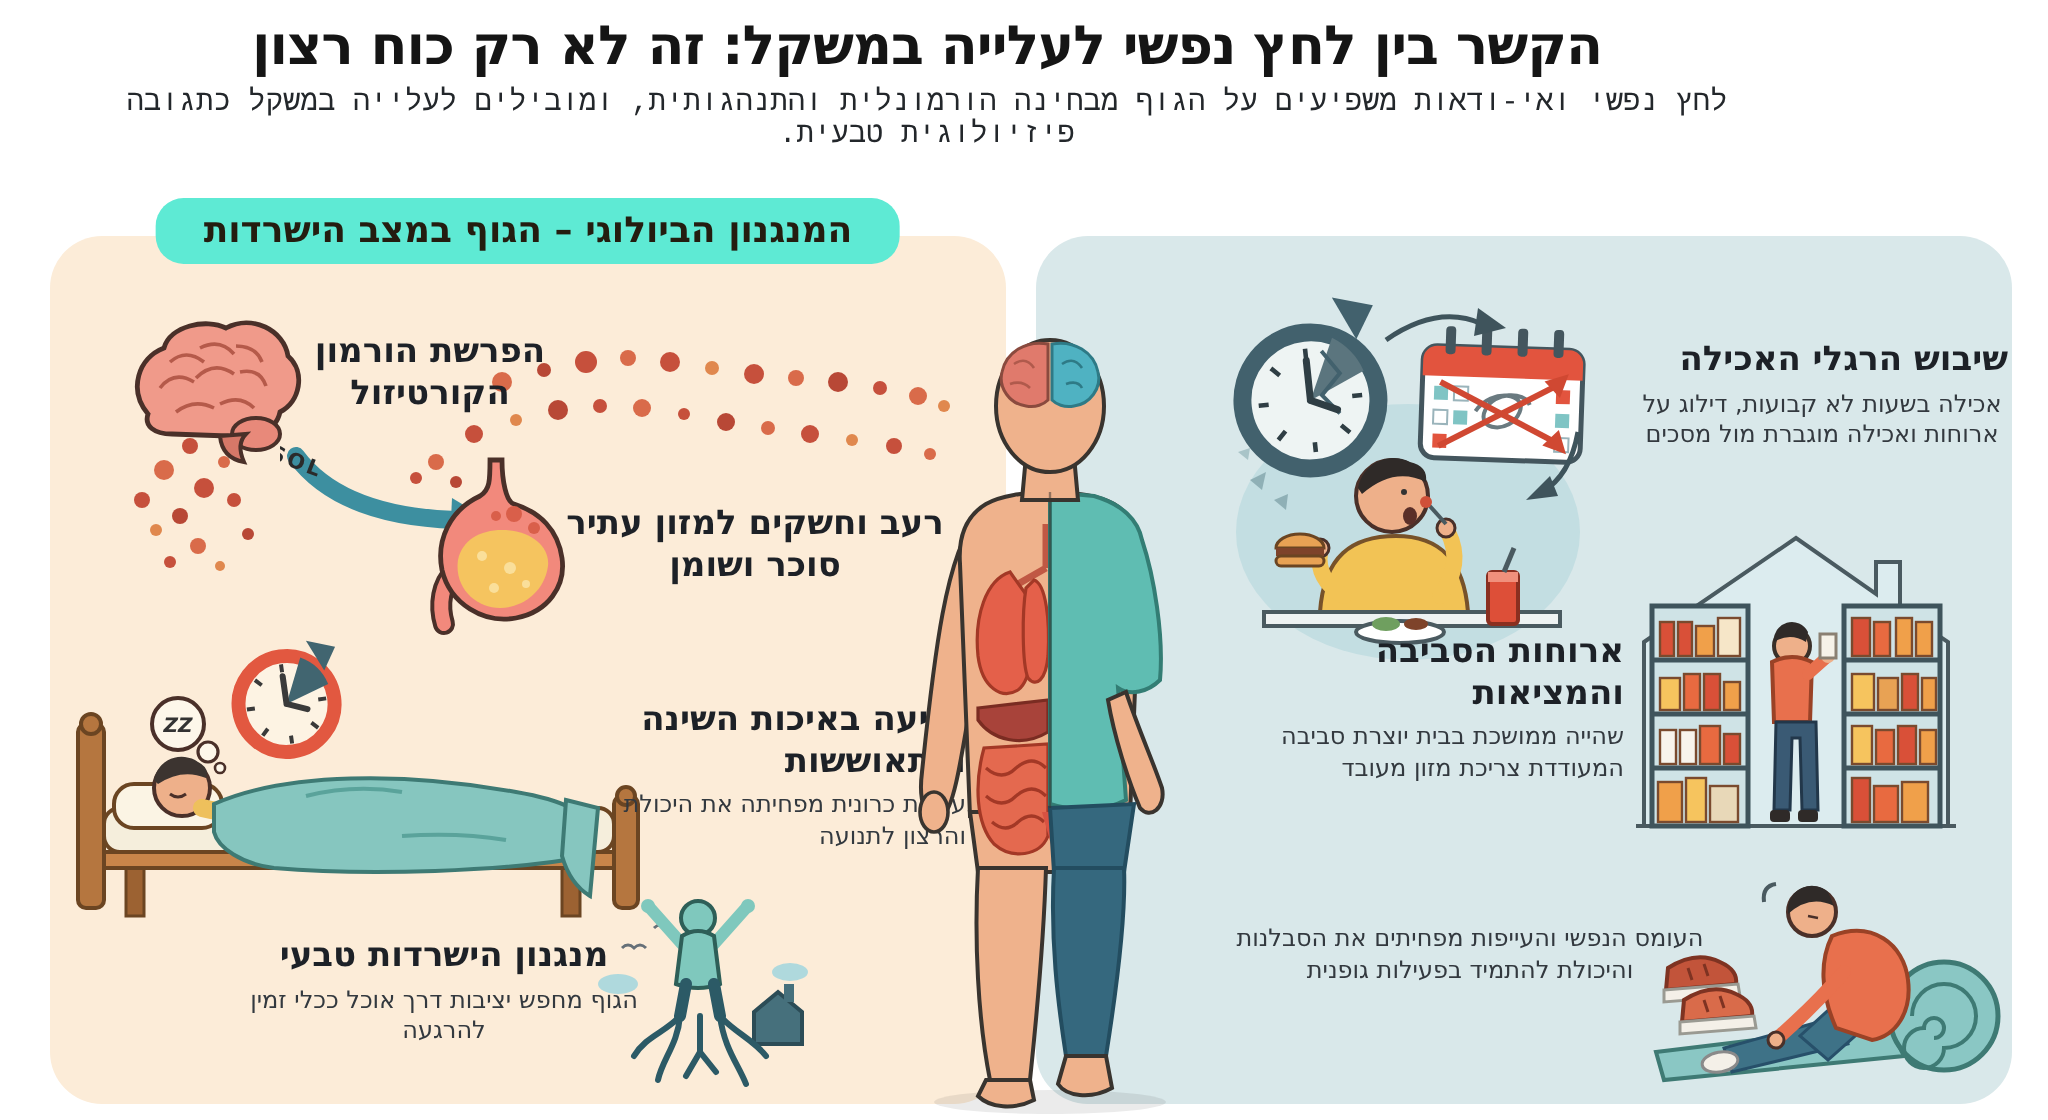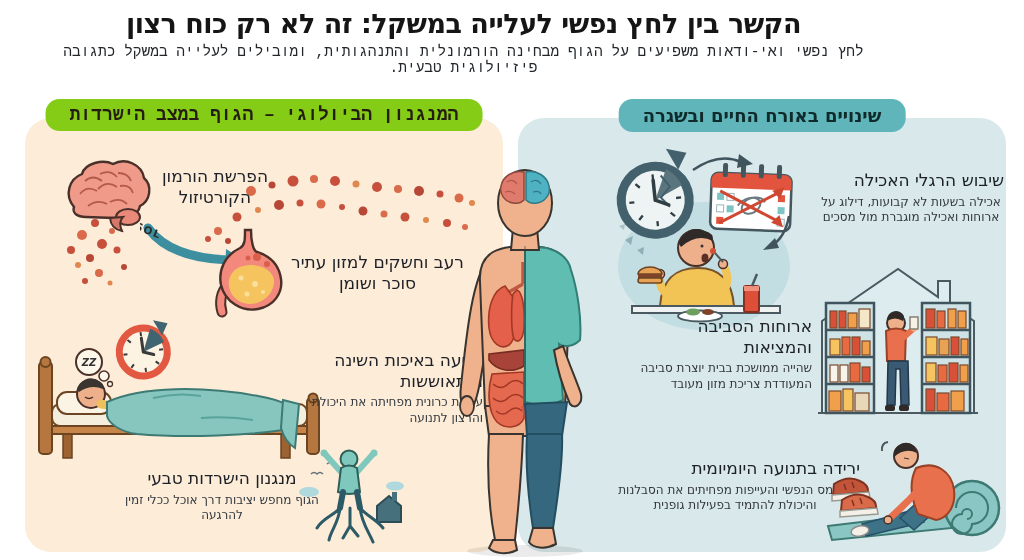--- a/index.html
+++ b/index.html
@@ -6,25 +6,25 @@
   body { width:1024px; height:560px; background:#fff; font-family:"DejaVu Sans", sans-serif; }
   .page { position:relative; width:1024px; height:560px; background:#ffffff; overflow:hidden; direction:rtl; }
   .hdr { position:absolute; top:8px; left:0; width:907px; text-align:center;padding-left:20px; }
   .title { font-size:27px; font-weight:700; color:#151515; letter-spacing:-0.5px; }
   .subtitle { margin-top:5px; font-size:14.5px; color:#23272b;font-family:Liberation Mono, monospace; }
   .panel { position:absolute; top:118px; height:434px; border-radius:26px; }
   .panel-left { left:25px; width:478px; background:#fcecd8; }
   .panel-right { left:518px; width:488px; background:#d9e8ea; }
   .badge { position:absolute; top:-19px; left:50%; transform:translateX(-50%); white-space:nowrap;
            font-size:18px; font-weight:700; color:#241d10; padding:6px 24px; border-radius:14px; }
-  .badge-orange { background:#84cc16;font-family:Liberation Mono, monospace; }
+  .badge-orange { background:#5eead4; }
   .badge-teal  { background:#5fb5b9; color:#0f2a2b; }
   .abs { position:absolute; }
   .ill svg { display:block; width:100%; height:100%; }
-  .item-title { font-weight:400; font-size:17px; color:#1d2127; line-height:1.22; }
+  .item-title { font-weight:700; font-size:17px; color:#1d2127; line-height:1.22; }
   .item-text  { font-size:12px; color:#33393f; line-height:1.3; margin-top:4px; }
   .t-center { text-align:center; }
   .t-right  { text-align:right; }
   .sub-center .item-text { text-align:center; }
   .body-figure { position:absolute; left:443px; top:158px; width:164px; height:400px; z-index:5; }
 </style>
 </head>
 <body>
 
 <div class="page">
@@ -184,21 +184,20 @@
           <circle cx="77" cy="7" r="3.5" fill="#7fc8bd"></circle>
         <circle cx="52" cy="13" r="8.5" fill="#7fc8bd" stroke="#2e5f58" stroke-width="2"></circle>
         <path d="M44,22 q8,-5 16,0 l3,24 q-11,4 -22,0 Z" fill="#7fc8bd" stroke="#2e5f58" stroke-width="2"></path>
         <path d="M46,46 L43,62 M60,46 L63,62" stroke="#2c5a66" stroke-width="6" stroke-linecap="round"></path>
         <path d="M43,62 C36,70 26,72 20,82 M43,62 C42,76 34,84 32,94 M63,62 C70,70 80,74 86,82 M63,62 C65,78 72,86 76,96 M53,62 L53,80 M53,80 L46,92 M53,80 L61,90" stroke="#2c5a66" stroke-width="3" fill="none" stroke-linecap="round"></path>
       </svg>
     </div>
   </section>
 
   <section class="panel panel-right">
-    <div class="badge badge-teal">שינויים באורח החיים ובשגרה</div>
 
     <div class="abs ill" style="left:98px; top:80px; width:176px; height:136px;">
       <svg viewBox="0 0 176 136">
         <ellipse cx="88" cy="68" rx="86" ry="64" fill="#c3dee2"></ellipse>
         <path d="M44,108 C46,80 60,70 82,70 C104,70 116,82 118,108 Z" fill="#f2c355" stroke="#77522a" stroke-width="2"></path>
         <path d="M56,100 Q42,92 44,78" stroke="#f2c355" stroke-width="8" stroke-linecap="round" fill="none"></path>
         <circle cx="44" cy="76" r="4.5" fill="#eeb08a" stroke="#4a3029" stroke-width="1.5"></circle>
         <path d="M22,76 a12,7 0 0 1 24,0 Z" fill="#e8a254" stroke="#6b4522" stroke-width="1.5"></path>
         <rect x="22" y="76" width="24" height="4" fill="#7e432a"></rect>
         <rect x="22" y="80" width="24" height="5" rx="2.5" fill="#e8a254" stroke="#6b4522" stroke-width="1.5"></rect>
@@ -323,21 +322,20 @@
         <path d="M88,78 L97,70" stroke="#e8704d" stroke-width="6" stroke-linecap="round"></path>
         <circle cx="98" cy="69" r="3.5" fill="#eeb08a"></circle>
         <rect x="94" y="58" width="8" height="12" fill="#f6f2e8" stroke="#8a8072" stroke-width="1.5"></rect>
         <path d="M72,102 l-1,44 h8 l1,-36 h4 l1,36 h8 l-1,-44 Z" fill="#3a5a74" stroke="#22374a" stroke-width="1.5"></path>
         <rect x="69" y="146" width="10" height="6" rx="2" fill="#2f2a28"></rect>
         <rect x="83" y="146" width="10" height="6" rx="2" fill="#2f2a28"></rect>
       </svg>
     </div>
 
     <div class="abs t-right sub-center" style="left:92px; top:340px; width:250px;">
-      <div class="item-title">ירידה בתנועה היומיומית</div>
       <div class="item-text">העומס הנפשי והעייפות מפחיתים את הסבלנות והיכולת להתמיד בפעילות גופנית</div>
     </div>
 
     <div class="abs ill" style="left:306px; top:316px; width:194px; height:116px;">
       <svg viewBox="0 0 194 116">
         <path d="M4,92 L120,78 L128,94 L8,106 Z" fill="#8ac7c4" stroke="#3e7a74" stroke-width="2"></path>
         <circle cx="148" cy="74" r="27" fill="#8ac7c4" stroke="#3e7a74" stroke-width="2.5"></circle>
         <path d="M132,74 a16,16 0 1 1 16,16 a10,10 0 1 1 -10,-10 a5,5 0 1 1 5,5" stroke="#3e7a74" stroke-width="2" fill="none"></path>
         <path d="M96,74 L38,90 L42,102 L100,88 Z" fill="#3e7287" stroke="#27506a" stroke-width="1.5"></path>
         <ellipse cx="36" cy="97" rx="9" ry="5" fill="#f4f0e8" stroke="#8a8a8a" stroke-width="1.5" transform="rotate(-10 36 97)"></ellipse>

